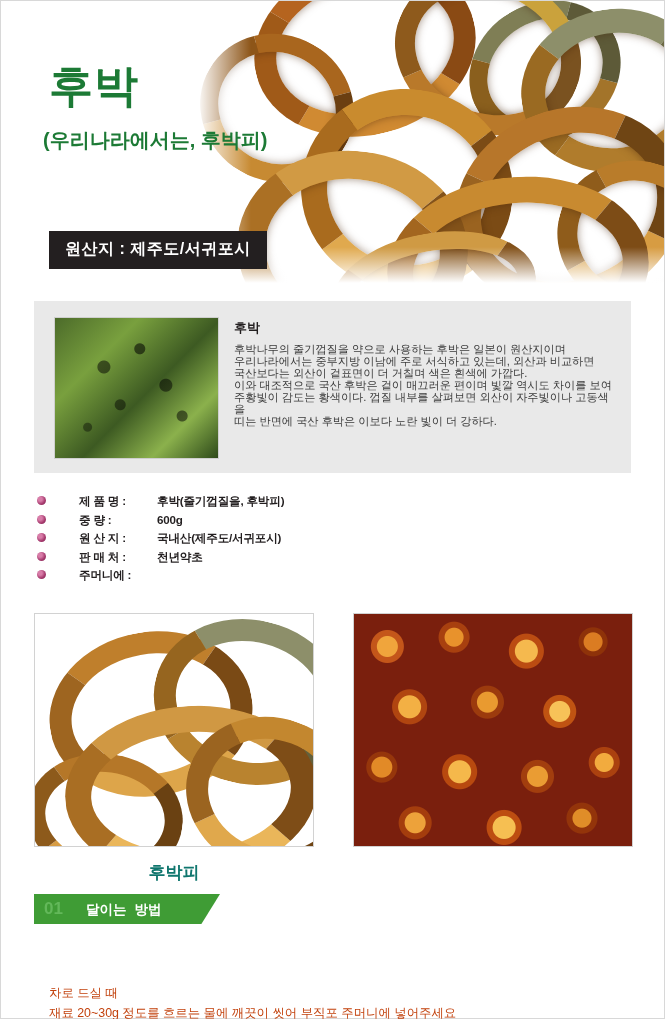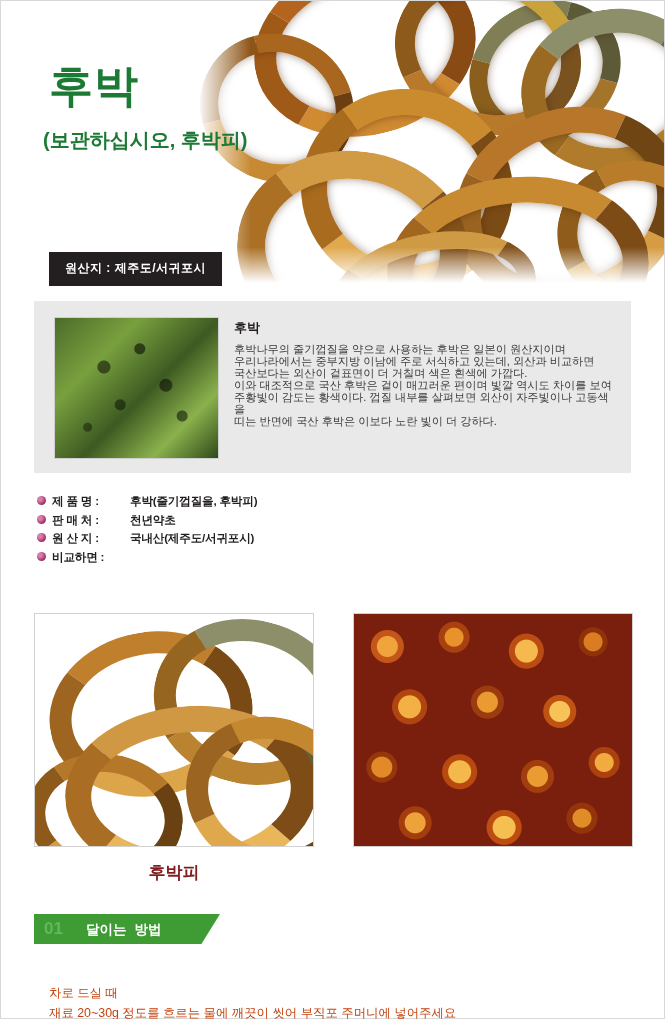--- a/index.html
+++ b/index.html
@@ -84,25 +84,24 @@
     font-size: 20px;
     font-weight: bold;
     color: #1c7a35;
   }
   .origin-badge {
     position: absolute;
     left: 48px;
     top: 230px;
     background: #231f20;
     color: #ffffff;
-    font-size: 12px;
+    font-size: 16px;
     font-weight: bold;
     padding: 8px 16px 9px 16px;
     letter-spacing: 0.5px;
-    margin-top: 21px;
   }
 
   
   .desc-panel {
     position: absolute;
     left: 33px;
     top: 300px;
     width: 597px;
     height: 172px;
     background: #e9e9e9;
@@ -164,20 +163,21 @@
     margin-top: 3px;
     margin-right: 6px;
     flex: 0 0 auto;
   }
   .spec-label {
     font-weight: bold;
     color: #231f20;
     width: 78px;
     flex: 0 0 auto;
     letter-spacing: -0.2px;
+    margin-left: 27px;
   }
   .spec-value {
     font-weight: bold;
     color: #231f20;
     letter-spacing: -0.2px;
   }
 
   
   .photo-block {
     position: absolute;
@@ -190,21 +190,21 @@
     height: 232px;
     border: 1px solid #d2d2d2;
     overflow: hidden;
     position: relative;
     background: #fff;
   }
   .photo-caption {
     text-align: center;
     font-size: 17px;
     font-weight: bold;
-    color: #7f1d1d;
+    color: #0f766e;
     margin-top: 14px;
   }
   .pl-bark {
     position: absolute;
     border-radius: 50%;
     border-style: solid;
   }
   .p1 { left: 14px; top: 18px; width: 160px; height: 120px; border-width: 22px; border-color: #bf7f2c #7a4a15 #dda54a #9e6520; transform: rotate(-10deg); }
   .p2 { left: 118px; top: 6px;  width: 150px; height: 120px; border-width: 22px; border-color: #8d8f6a #63603c #b9832f #96651f; transform: rotate(14deg); }
   .p3 { left: 30px; top: 92px;  width: 200px; height: 120px; border-width: 26px; border-color: #d09843 #7e4d17 #eab65a #a96e23; transform: rotate(-4deg); }
@@ -232,21 +232,20 @@
       radial-gradient(circle at 82% 88%, #e08d28 0 9px, #93340a 10px 15px, transparent 16px);
   }
 
   
   .howto-bar {
     position: absolute;
     left: 33px;
     top: 893px;
     width: 186px;
     height: 30px;
-    margin-top: 20px;
   }
   .howto-bar-bg {
     position: absolute;
     inset: 0;
     background: #3f9c35;
     clip-path: polygon(0 0, 100% 0, 90% 100%, 0 100%);
   }
   .howto-num {
     position: absolute;
     left: 10px;
@@ -291,21 +290,21 @@
       <div class="bark b4"></div>
       <div class="bark b5"></div>
       <div class="bark b9"></div>
       <div class="bark b6"></div>
       <div class="bark b7"></div>
       <div class="bark b11"></div>
       <div class="hero-fade-left"></div>
       <div class="hero-fade-bottom"></div>
     </div>
     <div class="hero-title">후박</div>
-    <div class="hero-sub">(보관하십시오, 후박피)</div>
+    <div class="hero-sub">(우리나라에서는, 후박피)</div>
     <div class="origin-badge">원산지 : 제주도/서귀포시</div>
   </div>
 
   <div class="desc-panel">
     <div class="desc-img"></div>
     <div class="desc-title">후박</div>
     <div class="desc-body">후박나무의 줄기껍질을 약으로 사용하는 후박은 일본이 원산지이며
 우리나라에서는 중부지방 이남에 주로 서식하고 있는데, 외산과 비교하면
 국산보다는 외산이 겉표면이 더 거칠며 색은 흰색에 가깝다.
 이와 대조적으로 국산 후박은 겉이 매끄러운 편이며 빛깔 역시도 차이를 보여
@@ -314,31 +313,36 @@
   </div>
 
   <div class="spec-list">
     <div class="spec-row">
       <span class="bullet"></span>
       <span class="spec-label">제 품 명 :</span>
       <span class="spec-value">후박(줄기껍질을, 후박피)</span>
     </div>
     <div class="spec-row">
       <span class="bullet"></span>
+      <span class="spec-label">중     량 :</span>
+      <span class="spec-value">600g</span>
+    </div>
+    <div class="spec-row">
+      <span class="bullet"></span>
+      <span class="spec-label">원 산 지 :</span>
+      <span class="spec-value">국내산(제주도/서귀포시)</span>
+    </div>
+    <div class="spec-row">
+      <span class="bullet"></span>
       <span class="spec-label">판 매 처 :</span>
       <span class="spec-value">천년약초</span>
     </div>
     <div class="spec-row">
       <span class="bullet"></span>
-      <span class="spec-label">원 산 지 :</span>
-      <span class="spec-value">국내산(제주도/서귀포시)</span>
-    </div>
-    <div class="spec-row">
-      <span class="bullet"></span>
-      <span class="spec-label">비교하면 :</span>
+      <span class="spec-label">주머니에 :</span>
     </div>
   </div>
 
   <div class="photo-block photo-left">
     <div class="photo-frame">
       <div class="pl-bark p1"></div>
       <div class="pl-bark p2"></div>
       <div class="pl-bark p5"></div>
       <div class="pl-bark p3"></div>
       <div class="pl-bark p4"></div>

